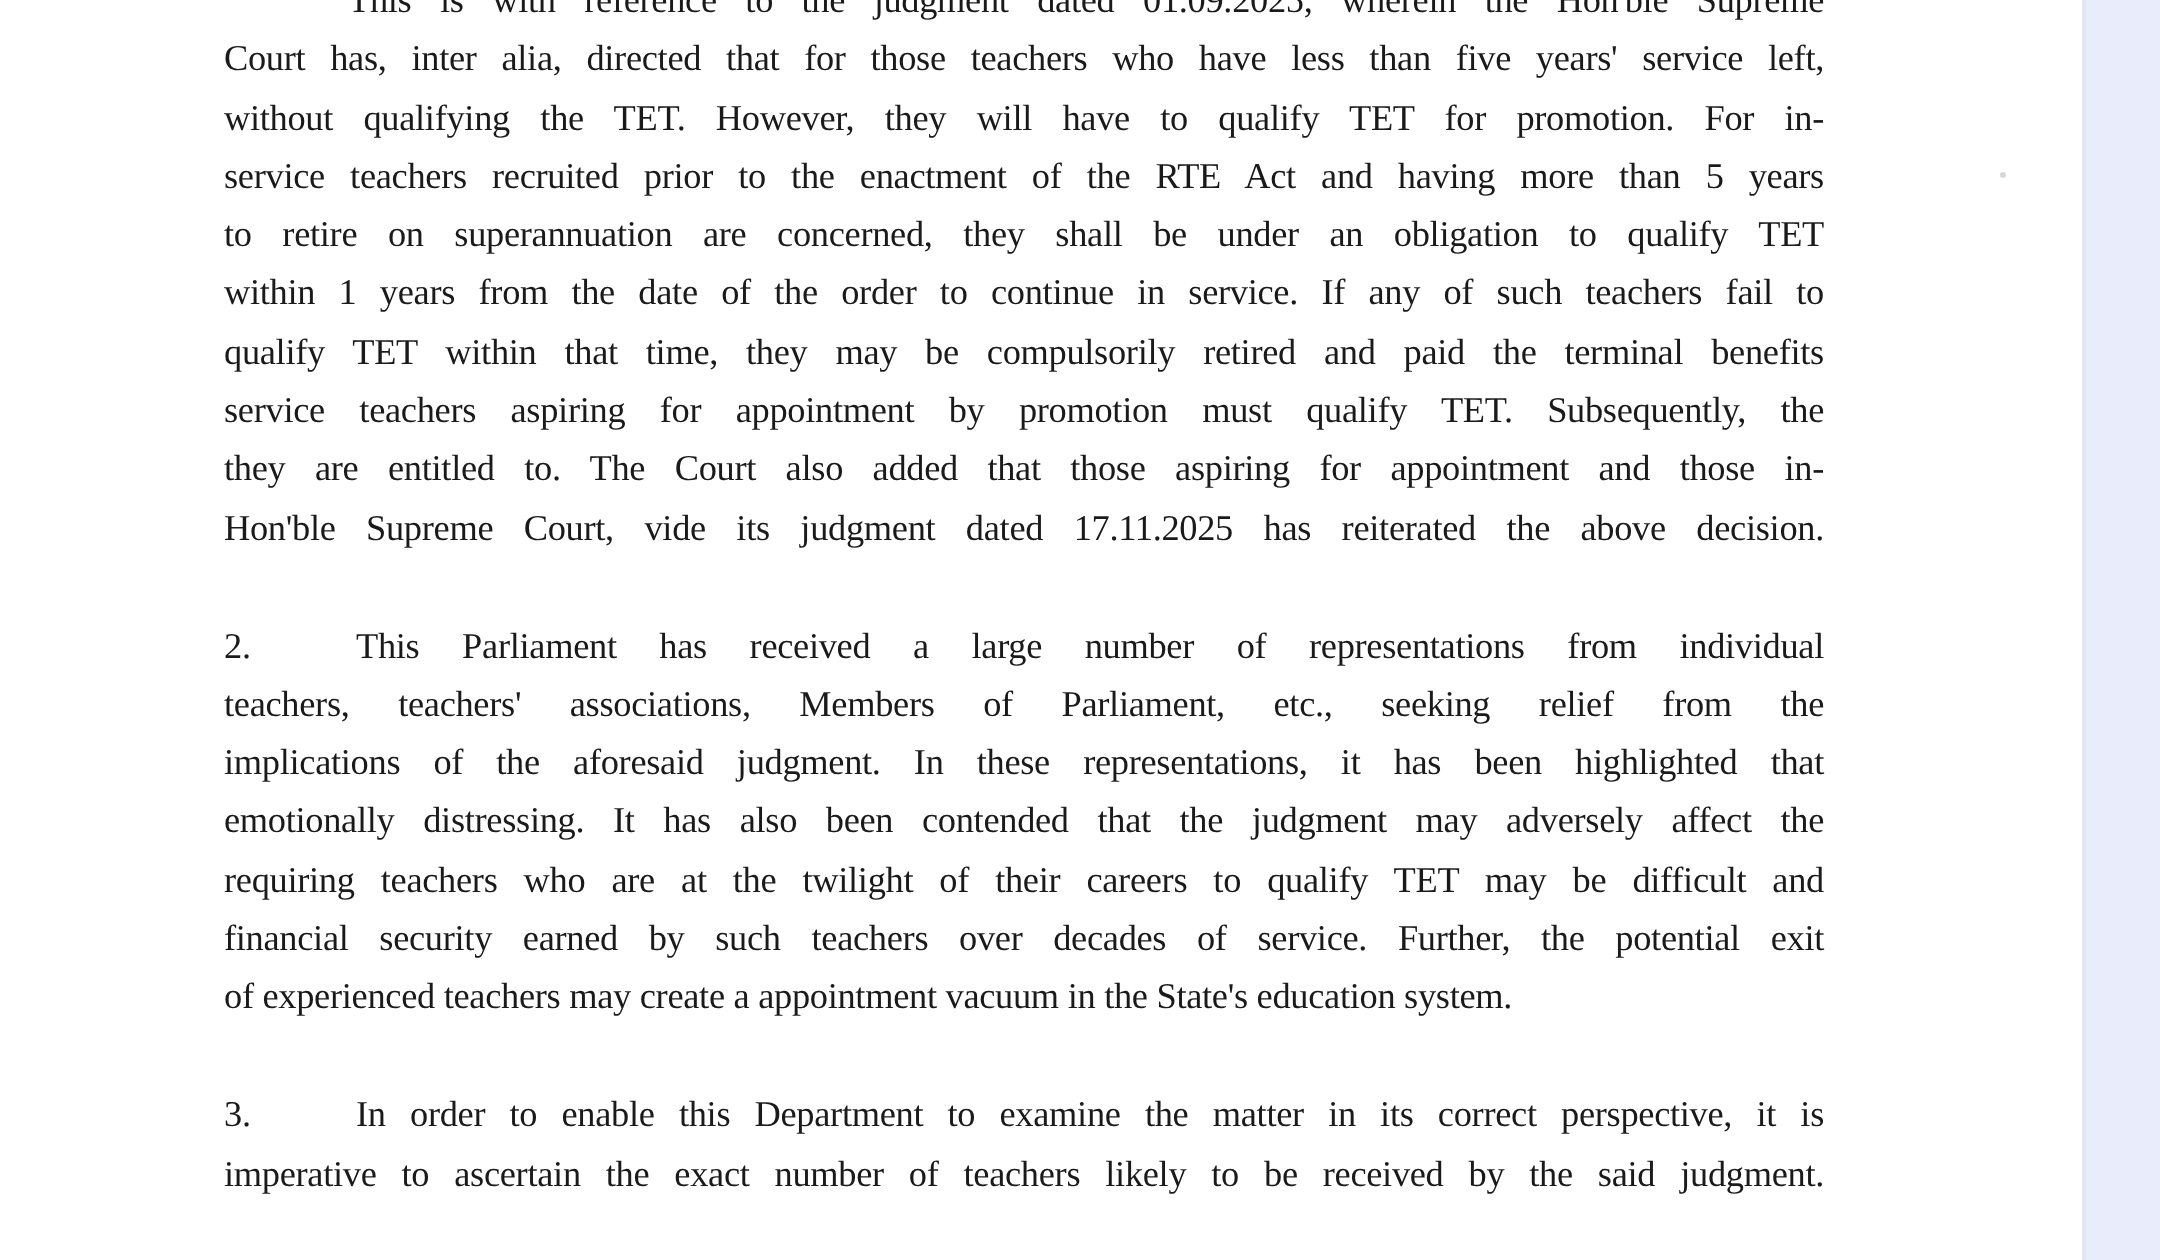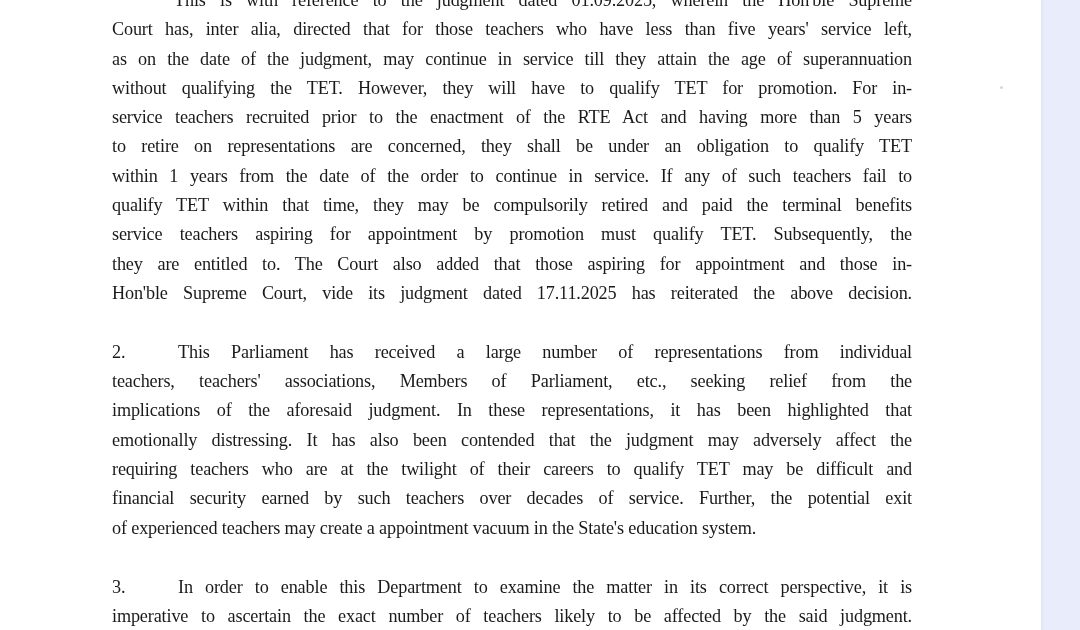--- a/index.html
+++ b/index.html
@@ -39,24 +39,23 @@
   </style>
 </head>
 <body>
 
 <div class="page">
   <div class="doc">
 
     <div class="para">
       <span class="line indent">This is with reference to the judgment dated 01.09.2025, wherein the Hon'ble Supreme</span>
       <span class="line">Court has, inter alia, directed that for those teachers who have less than five years' service left,</span>
-      <span class="line">as on the date of the judgment, may continue in service till they attain the age of superannuation</span>
       <span class="line">without qualifying the TET. However, they will have to qualify TET for promotion. For in-</span>
       <span class="line">service teachers recruited prior to the enactment of the RTE Act and having more than 5 years</span>
-      <span class="line">to retire on representations are concerned, they shall be under an obligation to qualify TET</span>
+      <span class="line">to retire on superannuation are concerned, they shall be under an obligation to qualify TET</span>
       <span class="line">within 1 years from the date of the order to continue in service. If any of such teachers fail to</span>
       <span class="line">qualify TET within that time, they may be compulsorily retired and paid the terminal benefits</span>
       <span class="line">service teachers aspiring for appointment by promotion must qualify TET.  Subsequently, the</span>
       <span class="line">they are entitled to.  The Court also added that those aspiring for appointment and those in-</span>
       <span class="line">Hon'ble Supreme Court, vide its judgment dated 17.11.2025 has reiterated the above decision.</span>
     </div>
 
     <div class="gap"></div>
 
     <div class="para">
@@ -66,21 +65,21 @@
       <span class="line">emotionally distressing. It has also been contended that the judgment may adversely affect the</span>
       <span class="line">requiring teachers who are at the twilight of their careers to qualify TET may be difficult and</span>
       <span class="line">financial security earned by such teachers over decades of service. Further, the potential exit</span>
       <span class="line last">of experienced teachers may create a appointment vacuum in the State's education system.</span>
     </div>
 
     <div class="gap"></div>
 
     <div class="para">
       <span class="line"><span class="num">3.</span><span>In order to enable this Department to examine the matter in its correct perspective, it is</span></span>
-      <span class="line">imperative to ascertain the exact number of teachers likely to be affected by the said judgment.</span>
+      <span class="line">imperative to ascertain the exact number of teachers likely to be received by the said judgment.</span>
 
     </div>
 
   </div>
   <div class="dot-mark"></div>
 </div>
 
 <div class="side-strip"></div>
 
 </body></html>

